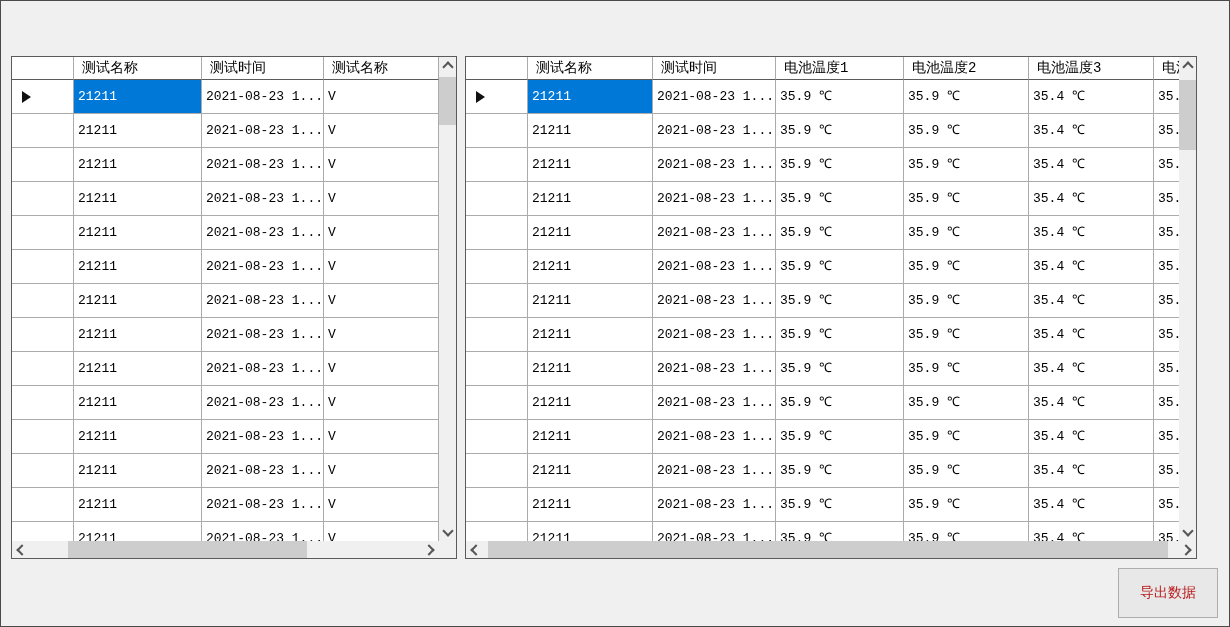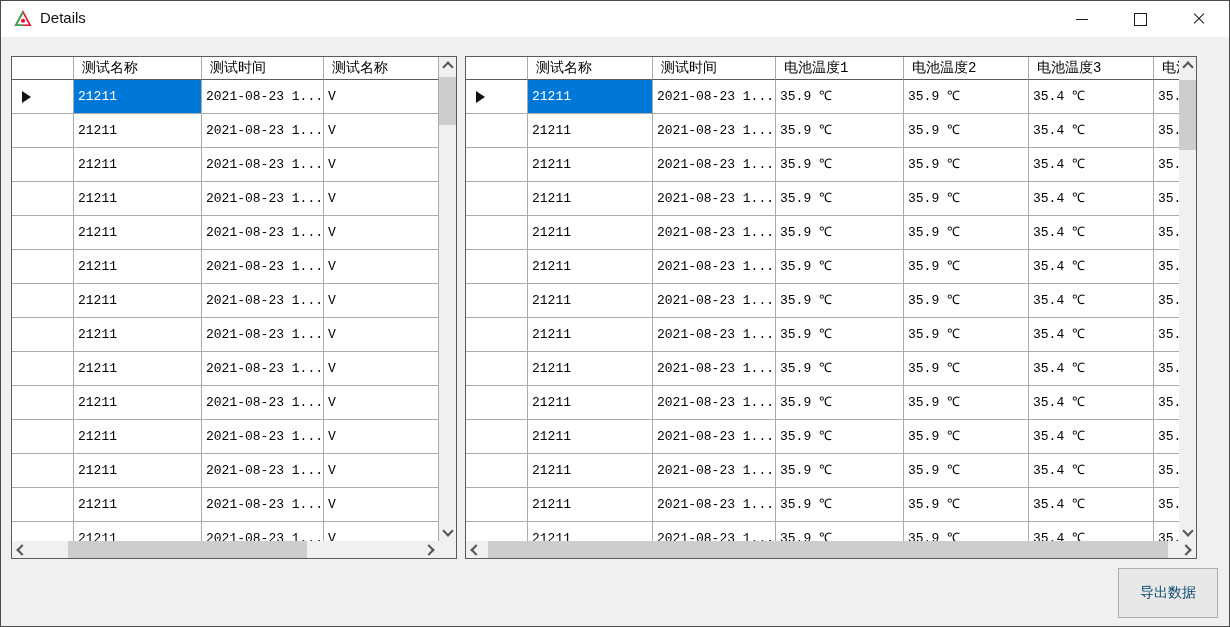--- a/index.html
+++ b/index.html
@@ -45,45 +45,26 @@
   .chev{width:6px;height:6px;border-right:2px solid #555;border-bottom:2px solid #555;}
   .chev.up{transform:rotate(-135deg);margin-top:3px;}
   .chev.down{transform:rotate(45deg);margin-bottom:3px;}
   .chev.left{transform:rotate(135deg);margin-left:3px;}
   .chev.right{transform:rotate(-45deg);margin-right:3px;}
   .sb-thumb{position:absolute;background:var(--thumb);}
   .sb-corner{position:absolute;background:var(--track);width:17px;height:17px;}
 
   .export-btn{position:absolute;left:1117px;top:567px;width:100px;height:50px;
               background:var(--btn-bg);border:1px solid var(--btn-border);
-              font-size:14px;color:#0c4a6e;font-family:"Liberation Sans",sans-serif;}
+              font-size:14px;color:#b91c1c;font-family:"Liberation Sans",sans-serif;}
 </style>
 </head>
 <body>
 
 <div class="window">
-  <div class="titlebar">
-    <span class="app-icon">
-      <svg viewBox="0 0 20 20" width="18" height="18">
-        <path d="M10 2 L18 17 H2 Z" fill="none" stroke="#E8112D" stroke-width="1.8"></path>
-        <path d="M10 2 L2 17 H10" fill="none" stroke="#2AB24B" stroke-width="1.8"></path>
-        <circle cx="10" cy="12" r="2.3" fill="#E8112D"></circle>
-      </svg>
-    </span>
-    <span class="title">Details</span>
-    <div class="win-btn min">
-      <span class="glyph-min"></span>
-    </div>
-    <div class="win-btn max">
-      <span class="glyph-max"></span>
-    </div>
-    <div class="win-btn close">
-      <span class="glyph-close"></span>
-    </div>
-  </div>
 
   <div class="dgv" id="grid-left" style="left: 10px; top: 55px; width: 444px; height: 501px;">
       <div class="dgv-content" style="width: 427px; height: 484px;">
         <div class="dgv-header">
           <div class="hcell corner" style="width: 62px;"></div>
           <div class="hcell" style="width: 128px;">测试名称</div>
           <div class="hcell" style="width: 122px;">测试时间</div>
           <div class="hcell" style="width: 115px;">测试名称</div>
         </div>
         <div class="dgv-row">

